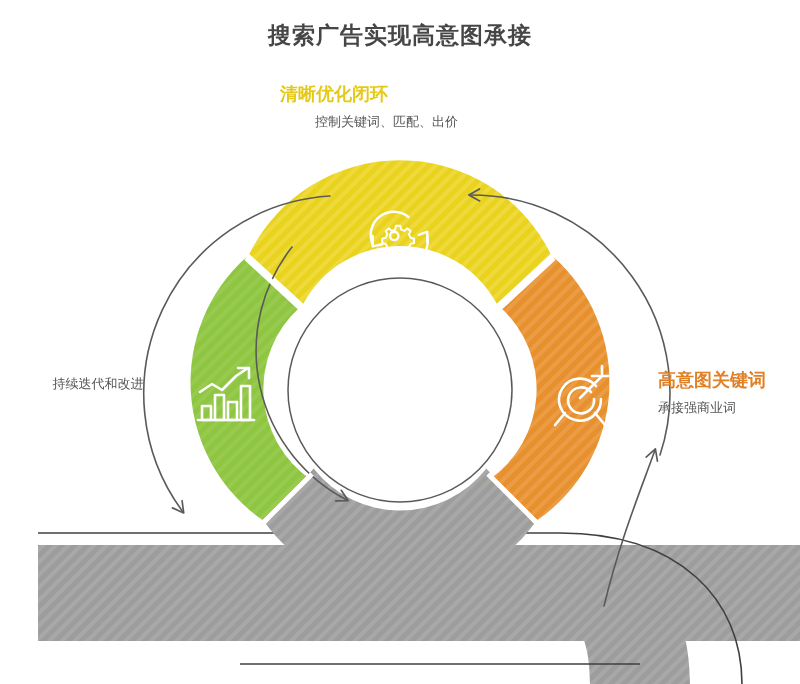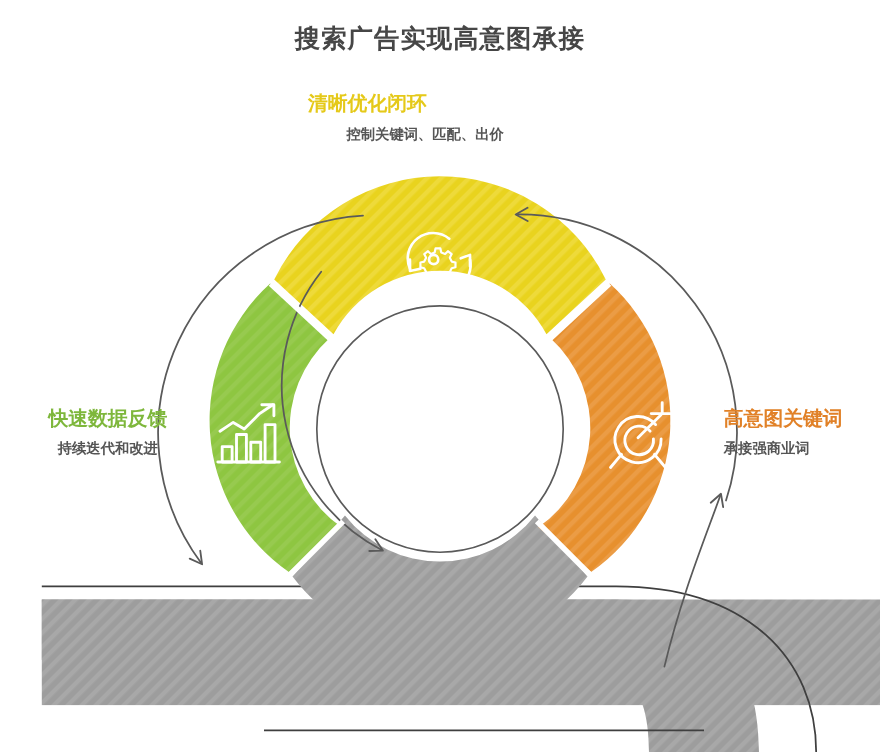--- a/index.html
+++ b/index.html
@@ -42,21 +42,20 @@
     font-size: 17px;
     font-weight: bold;
     line-height: 1.35;
     white-space: nowrap;
   }
   .label-sub {
     font-size: 13px;
     color: #555555;
     line-height: 1.45;
     margin-top: 7px;
-    font-weight: bold;
   }
 
   
   .label-top {
     top: 82px;
     left: 280px;
     width: 240px;
     text-align: left;
   }
   .label-top .label-heading { color: #e5c919; font-size: 18px; }
@@ -210,20 +209,19 @@
 </svg>
 
 <div class="title">搜索广告实现高意图承接</div>
 
 <div class="label-block label-top">
   <div class="label-heading">清晰优化闭环</div>
   <div class="label-sub">控制关键词、匹配、出价</div>
 </div>
 
 <div class="label-block label-left">
-  <div class="label-heading">快速数据反馈</div>
   <div class="label-sub">持续迭代和改进</div>
 </div>
 
 <div class="label-block label-right">
   <div class="label-heading">高意图关键词</div>
   <div class="label-sub">承接强商业词</div>
 </div>
 
 </body></html>

